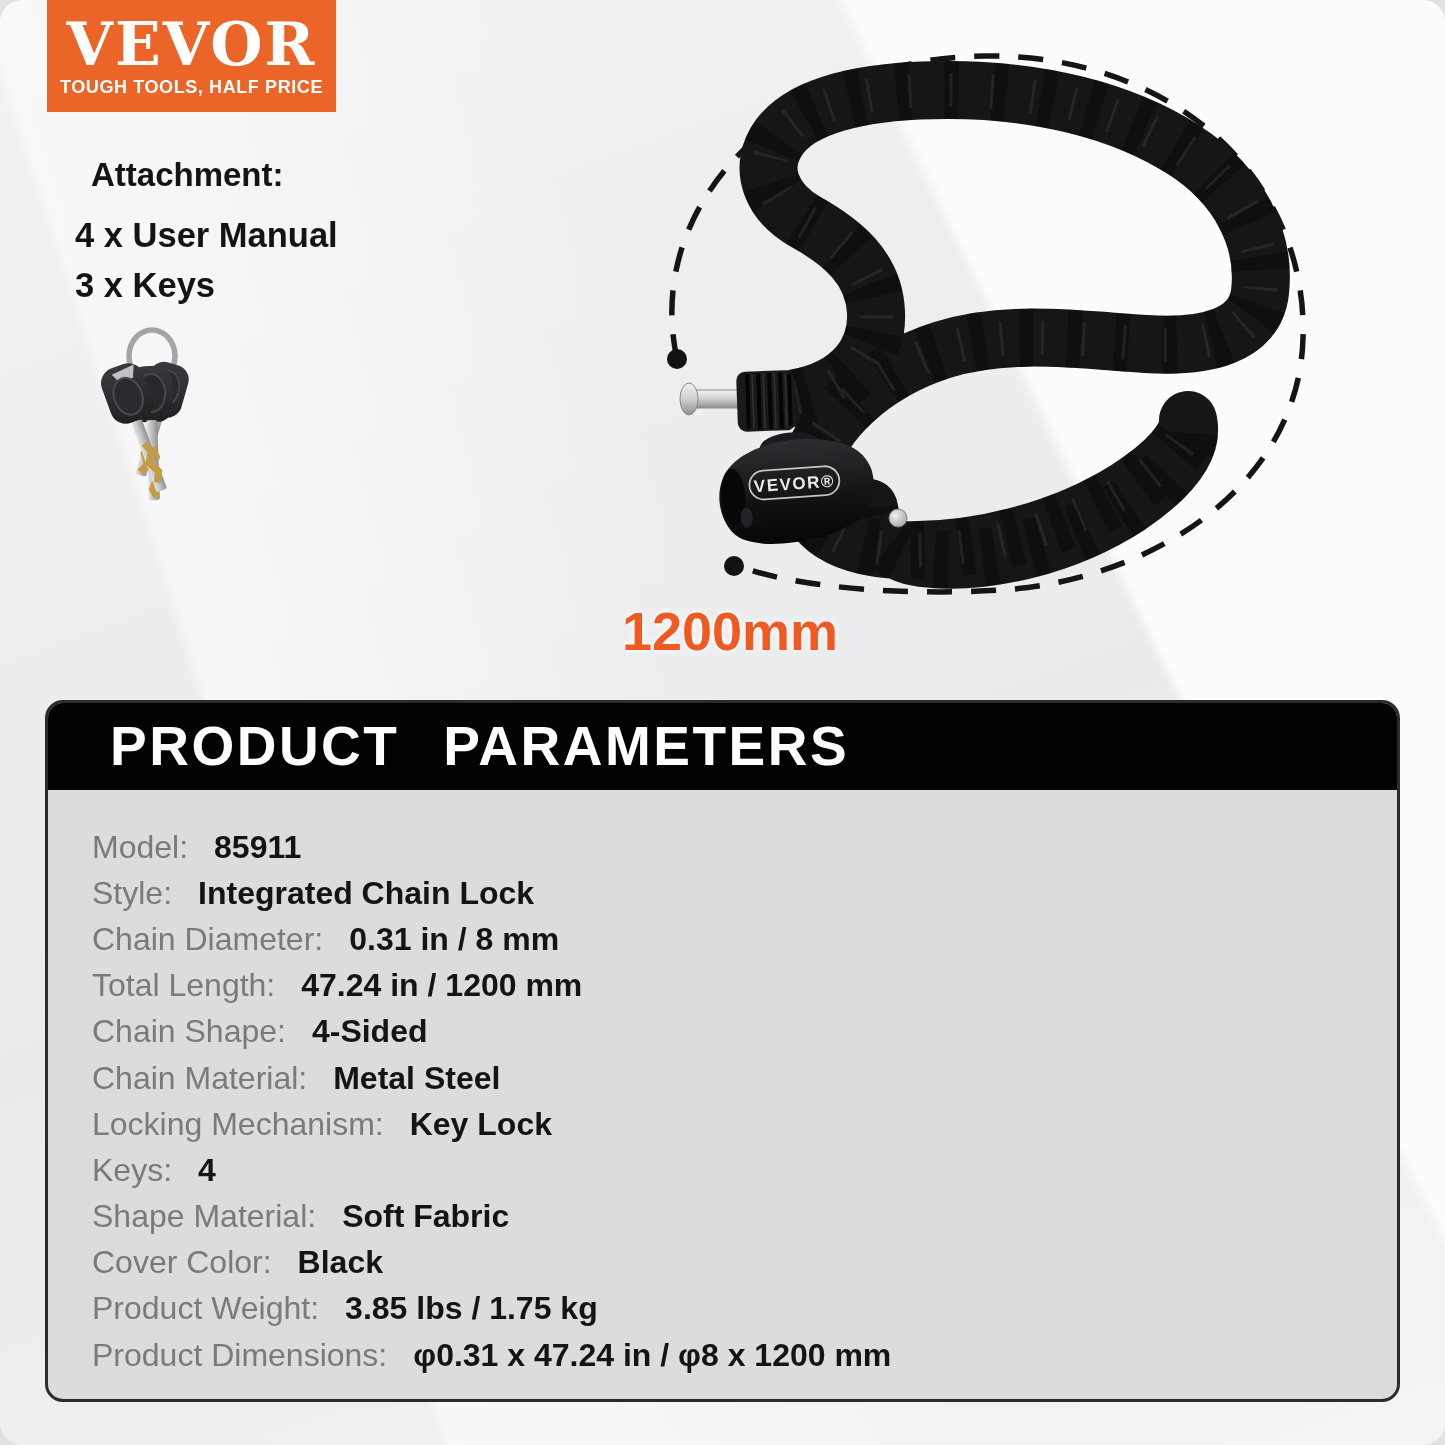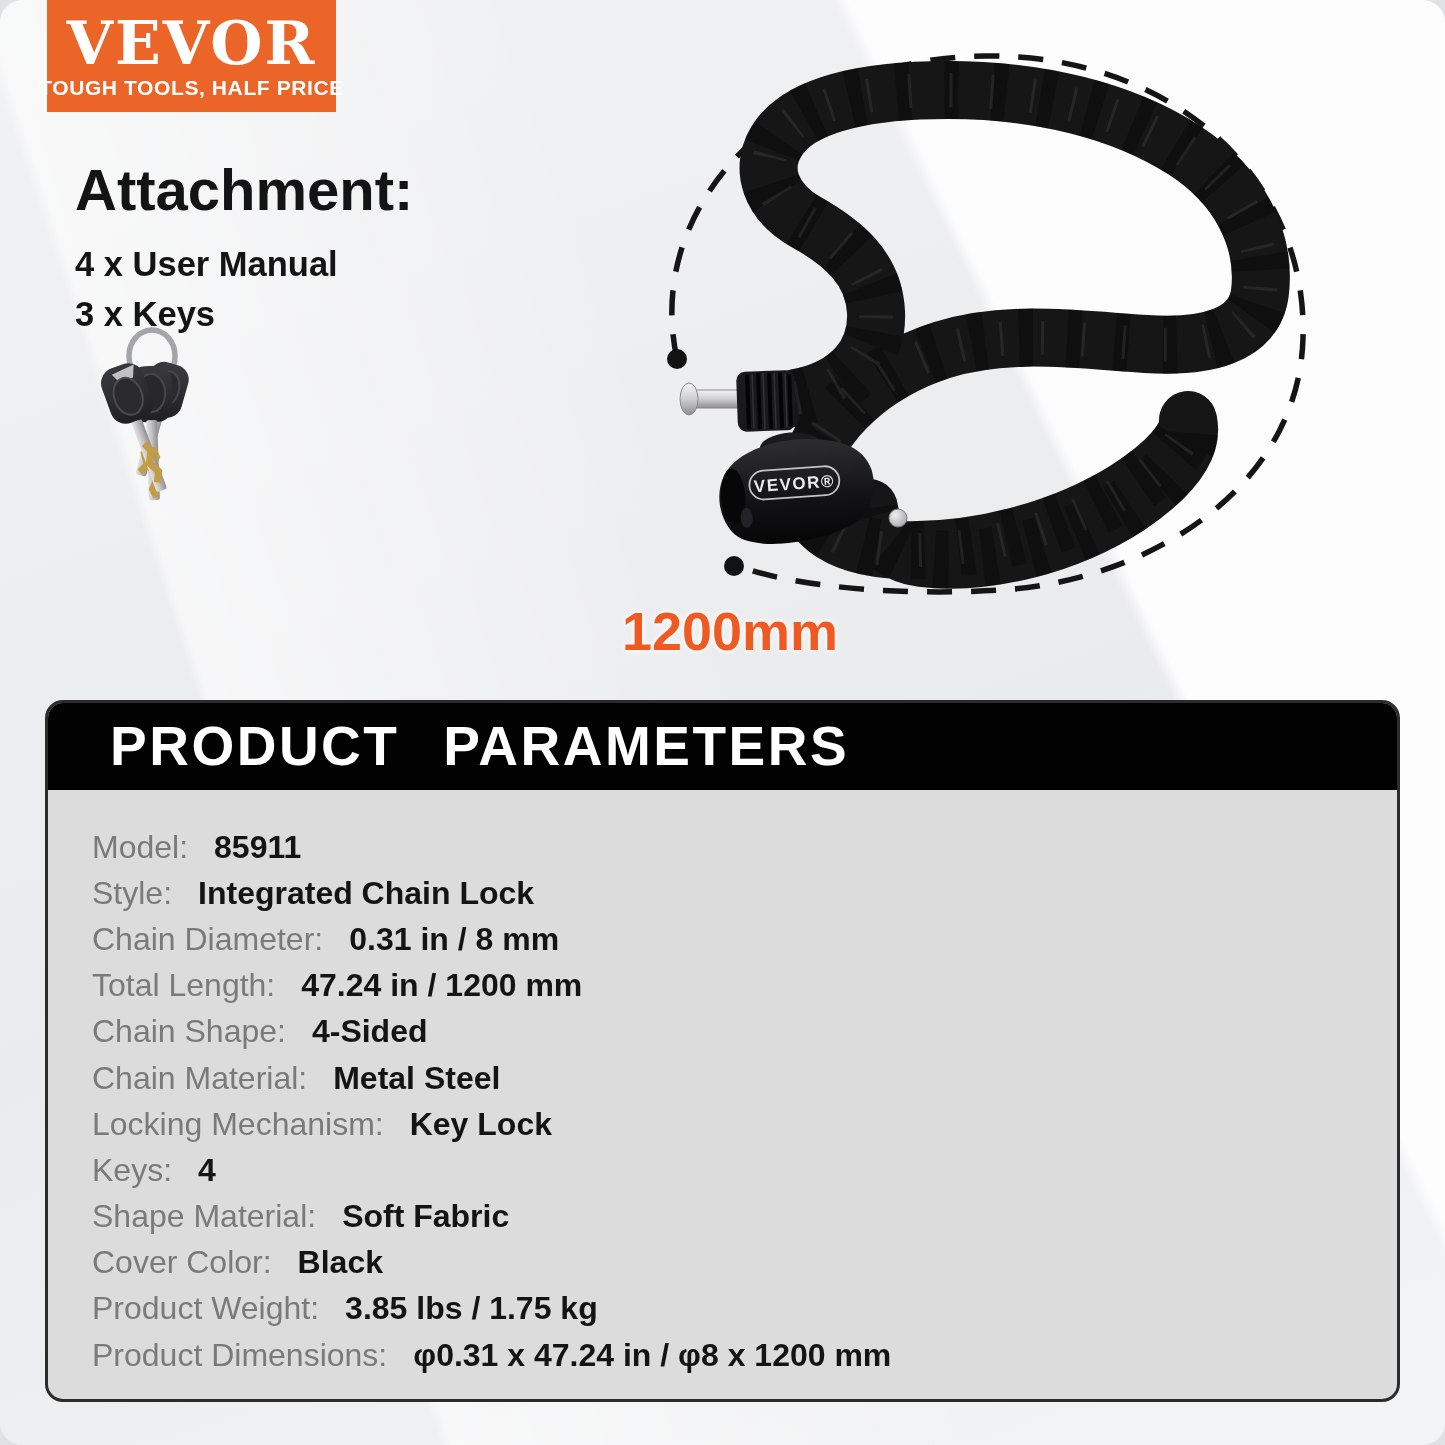--- a/index.html
+++ b/index.html
@@ -16,25 +16,25 @@
   .logo{
     position:absolute;left:47px;top:0;width:289px;height:112px;
     background:var(--brand_orange,#EC6528);
     display:flex;flex-direction:column;align-items:center;justify-content:center;
   }
   .logo-word{
     font-family:"DejaVu Serif",serif;font-weight:800;color:#fff;
     font-size:60px;line-height:60px;letter-spacing:2px;
   }
   .logo-tag{
-    color:#fff;font-weight:700;font-size:21px;letter-spacing:.6px;margin-top:3px;white-space:nowrap;
+    color:#fff;font-weight:700;font-size:18px;letter-spacing:.6px;margin-top:3px;white-space:nowrap;
   }
   
   .attachment{position:absolute;left:75px;top:156px;color:#141414;}
-  .attachment-title{margin:0 0 16px 0;font-size:58px;font-weight:700;}
+  .attachment-title{margin:0 0 16px 16px;font-size:33px;font-weight:700;}
   .attachment-item{font-size:34.5px;font-weight:700;line-height:50px;}
   
   .keys-art{position:absolute;left:68px;top:326px;}
   .chain-art{position:absolute;left:600px;top:30px;}
   
   .dim-label{
     position:absolute;left:612px;top:600px;width:236px;text-align:center;
     font-size:54px;font-weight:700;color:var(--dimension_orange,#EF5A23);
     text-shadow:0 0 7px #fff,0 0 3px #fff,0 0 1px #fff;
   }

